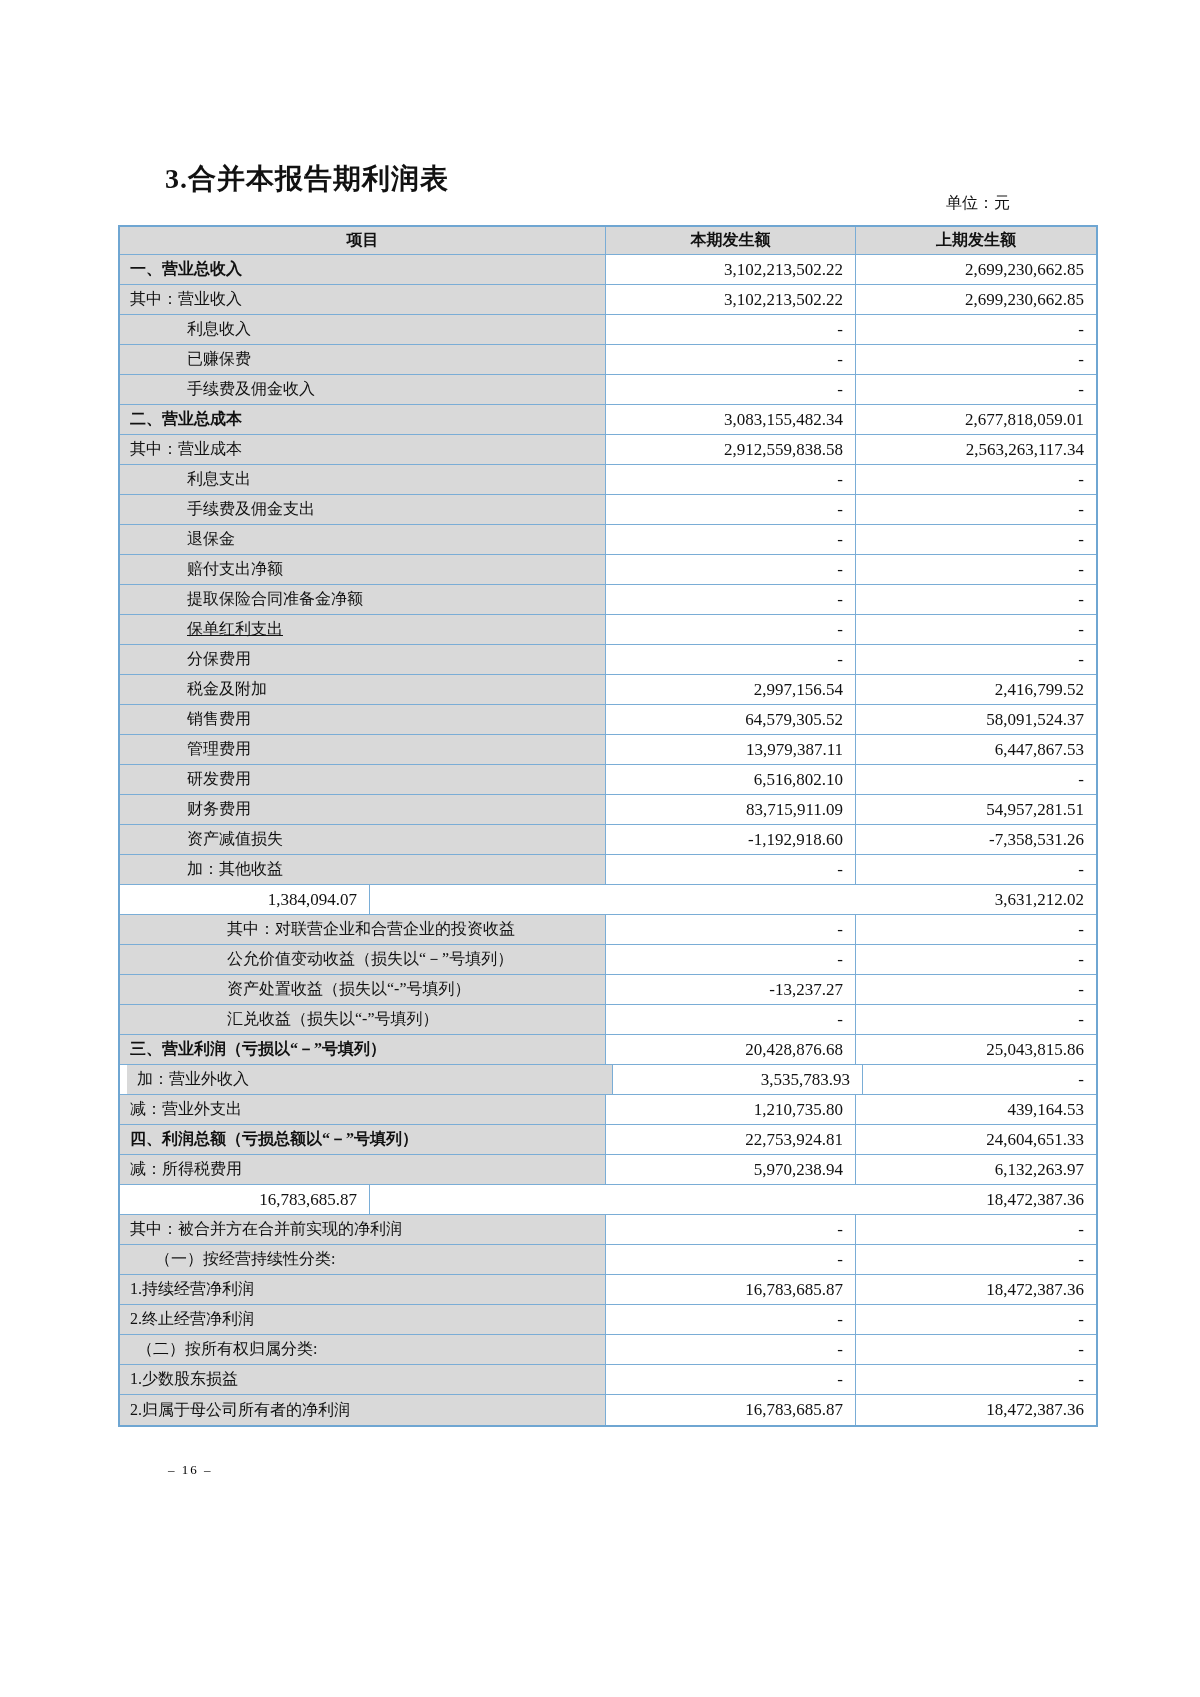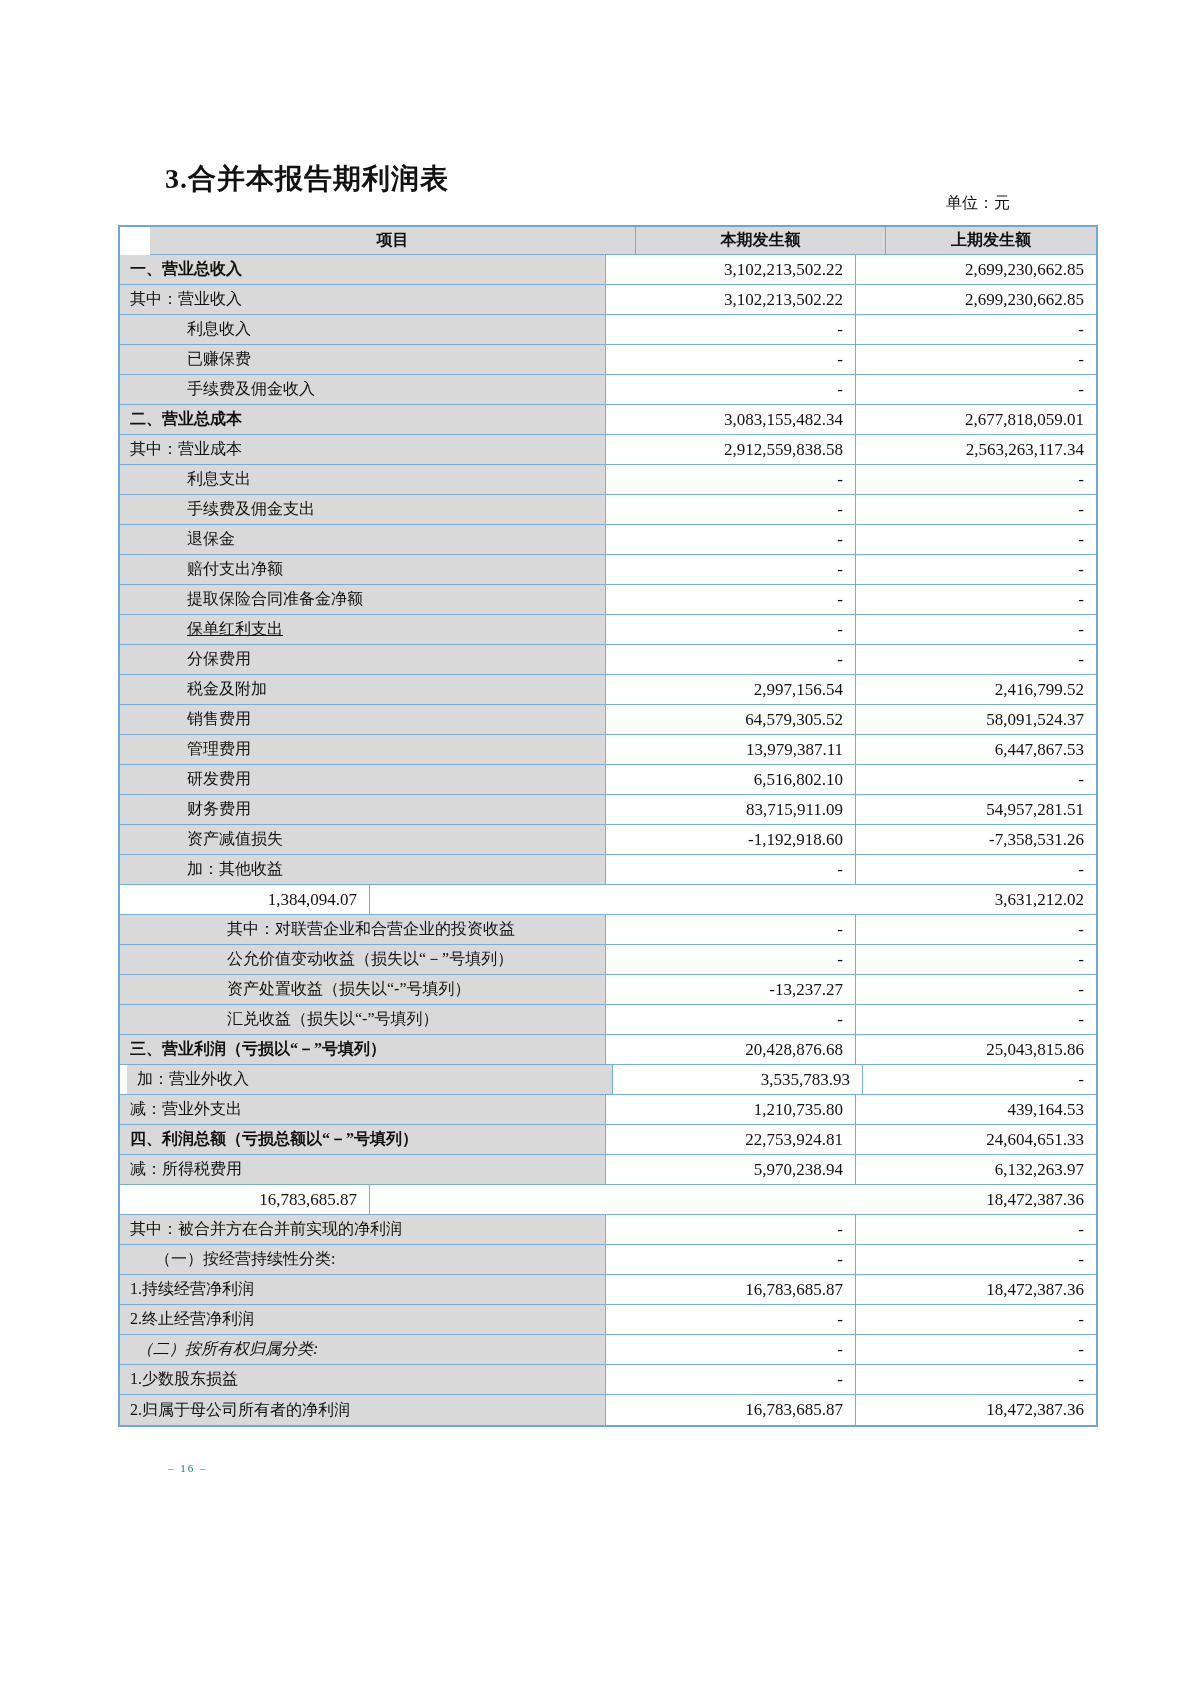--- a/index.html
+++ b/index.html
@@ -28,39 +28,38 @@
   }
   .trow {
     display:flex; height:30px;
     border-bottom:1px solid var(--border);
   }
   .trow:last-child { border-bottom:none; }
   .thead-row {
     height:28px;
     background:var(--label-bg);
     font-weight:bold;
-    margin-left:30px;
   }
   .cell {
     display:flex; align-items:center;
     border-right:1px solid var(--border);
     overflow:hidden; white-space:nowrap;
   }
   .cell:last-child { border-right:none; }
   .c-label { flex:0 0 486px; justify-content:flex-start; padding-left:10px; }
   .c-val   { flex:0 0 250px; justify-content:flex-end; padding-right:12px; }
   .c-val2  { flex:1 1 auto;  justify-content:flex-end; padding-right:12px; }
   .thead-row .cell { justify-content:center; padding:0; }
   .trow .c-label { background:var(--label-bg); }
   .trow .c-val, .trow .c-val2 { background:#ffffff; font-size:17px; }
   .thead-row .c-label, .thead-row .c-val, .thead-row .c-val2 { background:transparent; font-size:16px; }
   .bold .c-label { font-weight:bold; }
   .pagenum {
     position:absolute; left:168px; top:1462px;
-    font-size:11px; letter-spacing:2px; color:#0f766e;font-family:Liberation Serif, serif;
+    font-size:13px; letter-spacing:2px; color:#000000;font-family:Liberation Serif, serif;
   }
 </style>
 </head>
 <body>
 
 <div class="page" style="--border: #7aadd6; --border-strong: #6fa6d2; --label-bg: #d9d9d9;">
 
   <div class="title">3.合并本报告期利润表</div>
 
   <div class="unit">单位：元</div>
@@ -244,21 +243,21 @@
           <div class="cell c-label" style="padding-left: 10px;">1.持续经营净利润</div>
           <div class="cell c-val">16,783,685.87</div>
           <div class="cell c-val2">18,472,387.36</div>
         </div>
         <div class="trow">
           <div class="cell c-label" style="padding-left: 10px;">2.终止经营净利润</div>
           <div class="cell c-val">-</div>
           <div class="cell c-val2">-</div>
         </div>
         <div class="trow">
-          <div class="cell c-label" style="padding-left: 17px; font-style: italic;">（二）按所有权归属分类:</div>
+          <div class="cell c-label" style="padding-left: 17px;">（二）按所有权归属分类:</div>
           <div class="cell c-val">-</div>
           <div class="cell c-val2">-</div>
         </div>
         <div class="trow">
           <div class="cell c-label" style="padding-left: 10px;">1.少数股东损益</div>
           <div class="cell c-val">-</div>
           <div class="cell c-val2">-</div>
         </div>
         <div class="trow">
           <div class="cell c-label" style="padding-left: 10px;">2.归属于母公司所有者的净利润</div>

